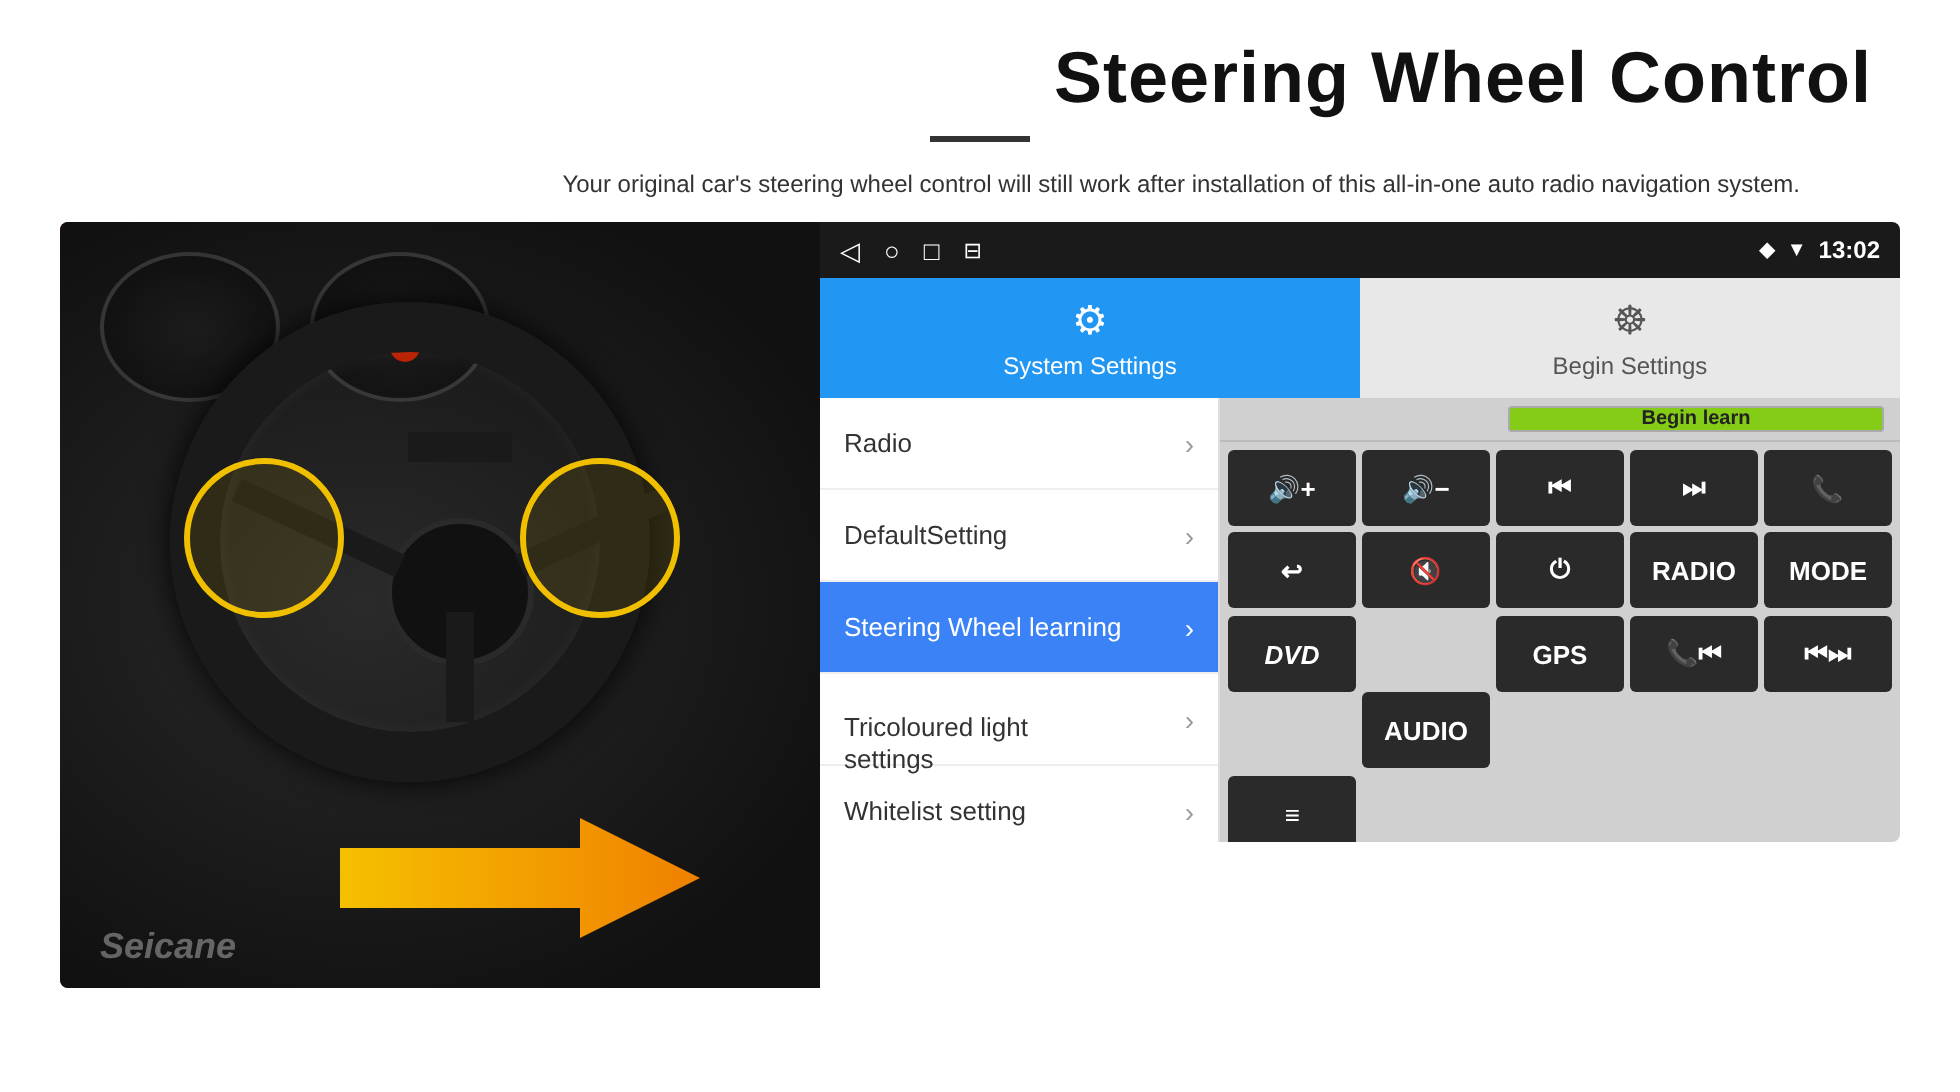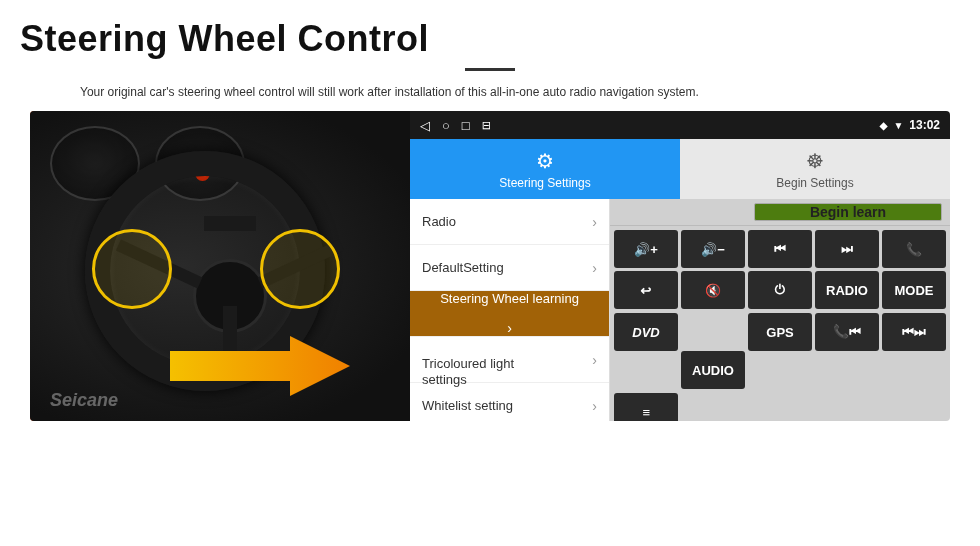--- a/index.html
+++ b/index.html
@@ -5,22 +5,22 @@
     * { box-sizing: border-box; margin: 0; padding: 0; }
     body {
       font-family: Arial, sans-serif;
       background: #fff;
       width: 980px;
       min-height: 546px;
       overflow: hidden;
     }
 
     .page-header {
-      text-align: left;
-      padding: 18px 20px 10px;
+      text-align: right;
+      padding: 18px 44px 10px;
     }
 
     .page-title {
       font-size: 36px;
       font-weight: 900;
       color: #111;
       letter-spacing: 0.5px;
     }
 
     .title-divider {
@@ -41,21 +41,21 @@
     .main-content {
       display: flex;
       padding: 0 30px 10px;
       gap: 0;
       align-items: flex-start;
     }
 
     
     .steering-img {
       width: 380px;
-      height: 310px;
+      height: 383px;
       background: #c2410c;
       flex-shrink: 0;
       position: relative;
       overflow: hidden;
       border-radius: 4px 0 0 4px;
     }
 
     
     .sw-bg {
       position: absolute;
@@ -179,23 +179,22 @@
       justify-content: space-between;
       padding: 0 12px;
       height: 46px;
       border-bottom: 1px solid #eee;
       font-size: 13px;
       color: #333;
       cursor: pointer;
     }
 
     .settings-item.active {
-      background: #a16207;
+      background: #3b82f6;
       color: #fff;
-      flex-direction: column;
     }
 
     .settings-item .chevron {
       font-size: 14px;
       color: #999;
     }
 
     .settings-item.active .chevron {
       color: #fff;
     }
@@ -214,27 +213,27 @@
       height: 46px;
       border-bottom: 1px solid #bbb;
     }
 
     .blank-area {
       flex: 1;
       background: #d0d0d0;
     }
 
     .begin-learn-btn {
-      background: #4d7c0f;
+      background: #84cc16;
       border: 1px solid #aaa;
       width: 188px;
       display: flex;
       align-items: center;
       justify-content: center;
-      font-size: 14px;
+      font-size: 10px;
       font-weight: bold;
       color: #222;
       cursor: pointer;
       border-radius: 2px;
       margin: 4px 8px 4px 4px;
     }
 
     
     .btn-grid {
       display: grid;
@@ -317,21 +316,21 @@
       <div class="status-bar-right">
         <span style="font-size:10px;">◆</span>
         <span style="font-size:10px;">▼</span>
         <span>13:02</span>
       </div>
     </div>
 
     <div class="top-tabs">
       <div class="tab-general">
         <span class="tab-icon">⚙</span>
-        <span>Steering Settings</span>
+        <span>System Settings</span>
       </div>
       <div class="tab-system">
         <span class="tab-icon">☸</span>
         <span>Begin Settings</span>
       </div>
     </div>
 
     <div class="settings-body">
 
       <div class="settings-list">

